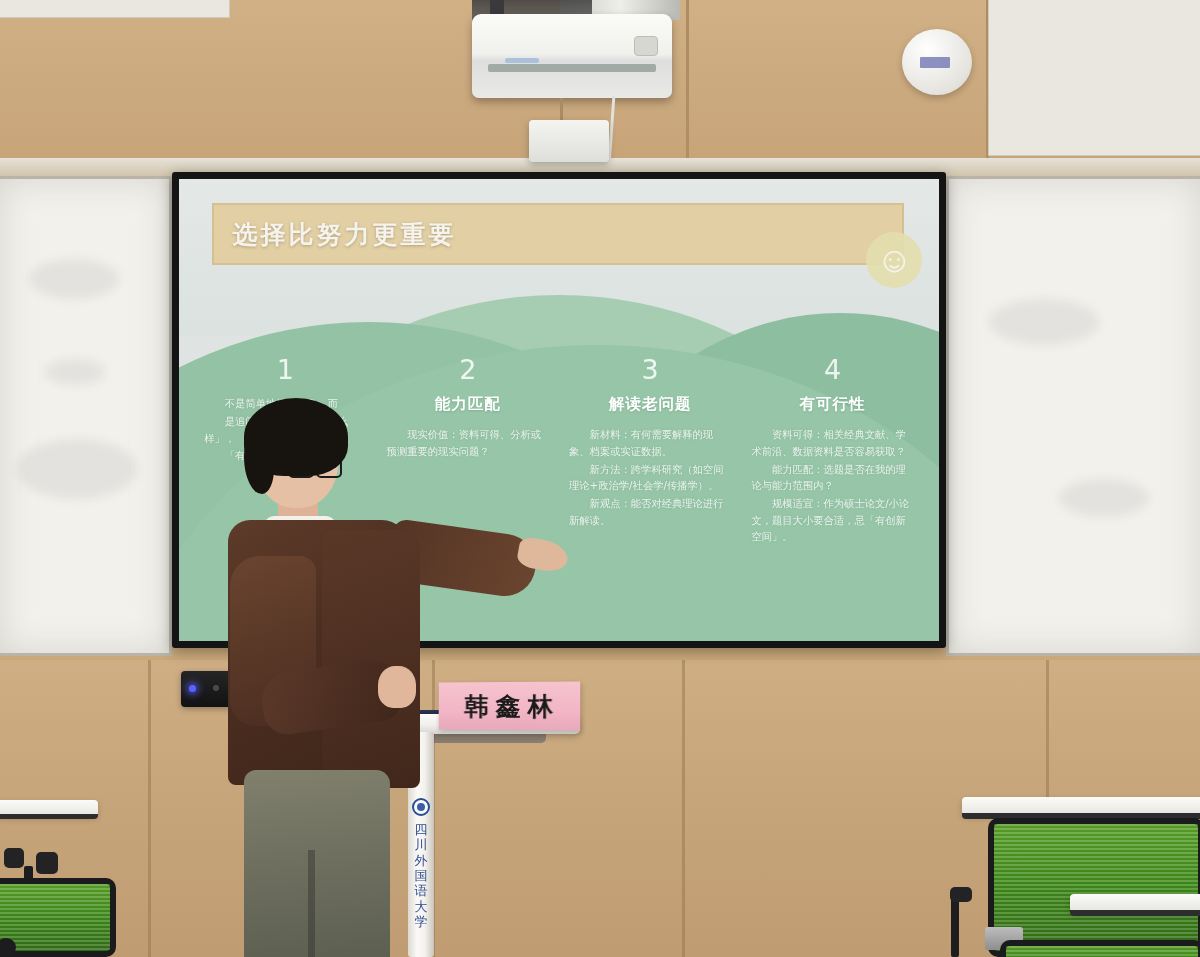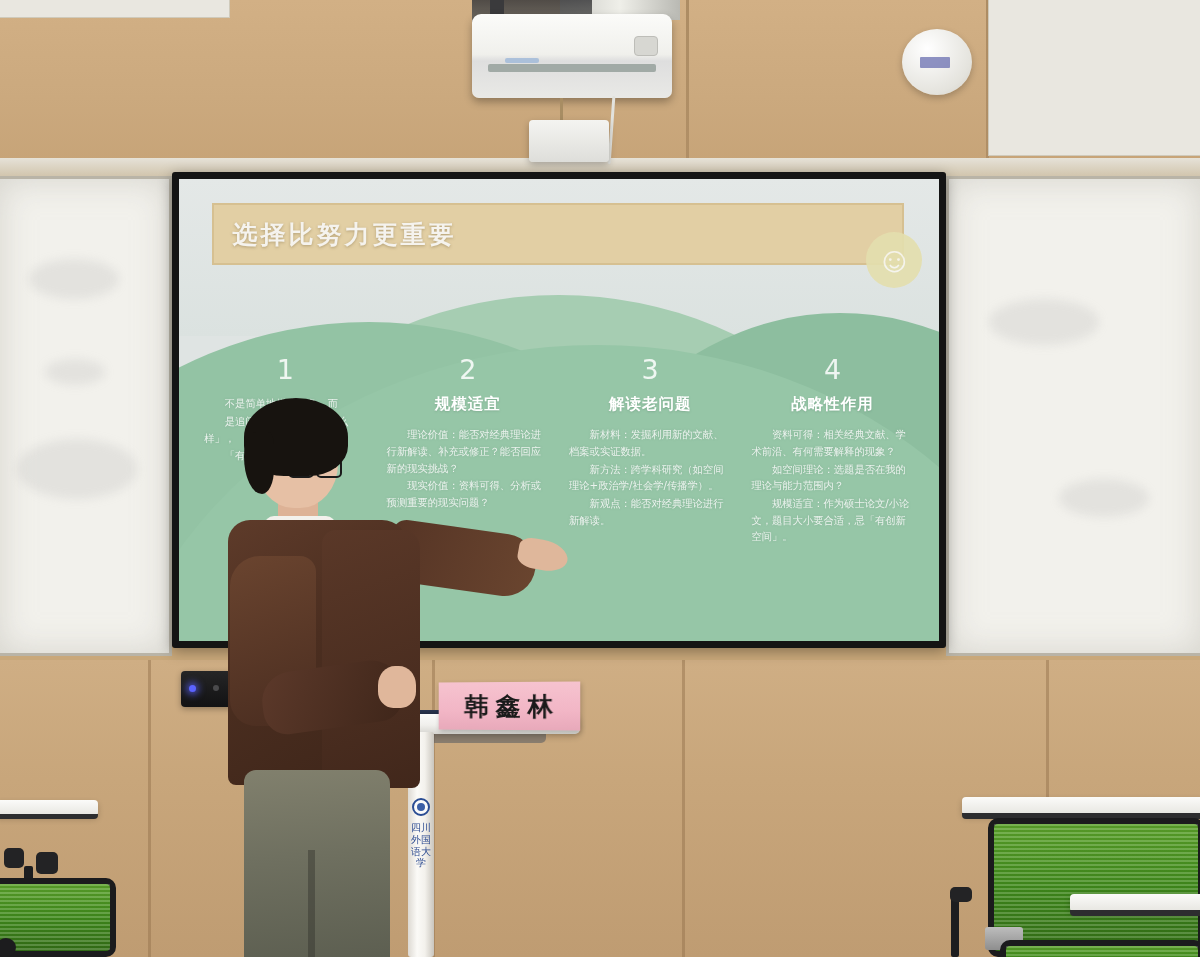--- a/index.html
+++ b/index.html
@@ -208,21 +208,21 @@
     border-radius: 50%;
     border: 2px solid #2a4c93;
     background: #fafafa;
   }
   .podium-logo::after {
     content:''; position:absolute; left:3px; top:3px; width:8px; height:8px;
     border-radius:50%; background:#3a5ea6;
   }
   .podium-brand {
     position: absolute; left: 410px; top: 822px; width: 22px;
-    font-size: 10px; line-height: 1.18; color: #2f4d92;
+    font-size: 13px; line-height: 1.18; color: #2f4d92;
     font-family: "DejaVu Sans", sans-serif; text-align: center;
     letter-spacing: 0px;
   }
   .podium-base-bar {
     position: absolute; left: 360px; top: 733px; width: 186px; height: 10px;
     background: #585b63; opacity: .55; border-radius: 0 0 5px 5px;
   }
   .mouse {
     position: absolute; left: 303px; top: 707px; width: 36px; height: 17px;
     background: linear-gradient(180deg,#3b3b3f,#17171a);
@@ -431,43 +431,42 @@
           <div class="col-head"></div>
           <div class="col-body">
             <p>不是简单地描述现象，而</p>
             <p>是追问「为什么」和「怎么样」，</p>
             <p>「有何需要解释的现象？」</p>
           </div>
         </div>
 
         <div class="col">
           <div class="col-num">2</div>
-          <div class="col-head">规模适宜</div>
+          <div class="col-head">能力匹配</div>
           <div class="col-body">
-            <p>理论价值：能否对经典理论进行新解读、补充或修正？能否回应新的现实挑战？</p>
             <p>现实价值：资料可得、分析或预测重要的现实问题？</p>
           </div>
         </div>
 
         <div class="col">
           <div class="col-num">3</div>
           <div class="col-head">解读老问题</div>
           <div class="col-body">
-            <p>新材料：发掘利用新的文献、档案或实证数据。</p>
+            <p>新材料：有何需要解释的现象、档案或实证数据。</p>
             <p>新方法：跨学科研究（如空间理论+政治学/社会学/传播学）。</p>
             <p>新观点：能否对经典理论进行新解读。</p>
           </div>
         </div>
 
         <div class="col">
           <div class="col-num">4</div>
-          <div class="col-head">战略性作用</div>
+          <div class="col-head">有可行性</div>
           <div class="col-body">
-            <p>资料可得：相关经典文献、学术前沿、有何需要解释的现象？</p>
-            <p>如空间理论：选题是否在我的理论与能力范围内？</p>
+            <p>资料可得：相关经典文献、学术前沿、数据资料是否容易获取？</p>
+            <p>能力匹配：选题是否在我的理论与能力范围内？</p>
             <p>规模适宜：作为硕士论文/小论文，题目大小要合适，忌「有创新空间」。</p>
           </div>
         </div>
 
       </div>
     </div>
   </div>
 
   <div class="ctrl-panel">
     <div class="ctrl-led"></div>

